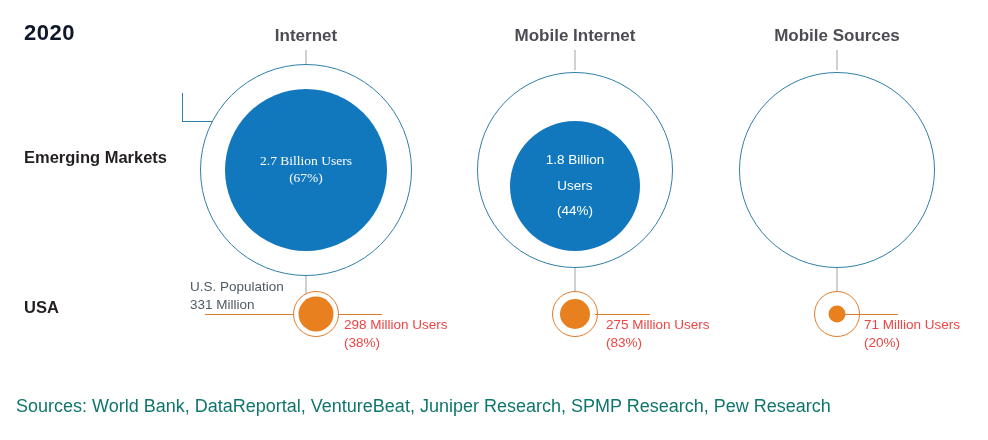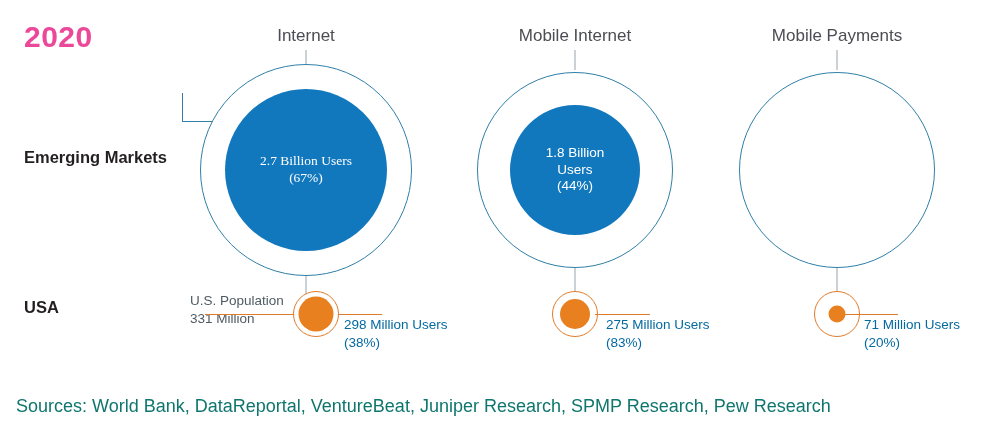--- a/index.html
+++ b/index.html
@@ -17,23 +17,23 @@
     height: 440px;
     background: #ffffff;
     overflow: hidden;
   }
 
   
   .year {
     position: absolute;
     left: 24px;
     top: 20px;
-    font-size: 30px;
+    font-size: 22px;
     font-weight: bold;
-    color: #ec4899;
+    color: #0f172a;
     letter-spacing: 0.5px;
     text-align: center;
   }
 
   
   .row-label {
     position: absolute;
     left: 24px;
     font-size: 16.5px;
     font-weight: bold;
@@ -42,21 +42,21 @@
   }
   .row-label.em  { top: 148px; }
   .row-label.usa { top: 298px; }
 
   
   .col-header {
     position: absolute;
     top: 26px;
     transform: translateX(-50%);
     font-size: 17px;
-    font-weight: normal;
+    font-weight: bold;
     color: #4c4c54;
     white-space: nowrap;
   }
   
   .header-tick {
     position: absolute;
     top: 50px;
     width: 1px;
     height: 20px;
     background: #9aa3ad;
@@ -135,39 +135,38 @@
   .usa-core {
     position: absolute;
     border-radius: 50%;
     transform: translate(-50%, -50%);
     background: #e8801f;
   }
   .usa-value {
     position: absolute;
     font-size: 13.5px;
     line-height: 1.35;
-    color: #0369a1;
+    color: #ef4444;
     white-space: nowrap;
   }
   .usa-leader {
     position: absolute;
     height: 1px;
     background: #e07b2a;
   }
 
   
   .us-pop-label {
     position: absolute;
     left: 190px;
     top: 278px;
     font-size: 13.5px;
     line-height: 1.35;
     color: #4f5b63;
     white-space: nowrap;
-    margin-top: 14px;
   }
   .us-pop-leader {
     position: absolute;
     left: 205px;
     top: 314px;
     width: 88px;
     height: 1px;
     background: #e07b2a;
   }
 
@@ -190,34 +189,34 @@
 
   <div class="row-label em">Emerging Markets</div>
   <div class="row-label usa">USA</div>
 
   <div class="col-header" style="left:306px;">Internet</div>
   <div class="header-tick" style="left:306px;"></div>
 
   <div class="col-header" style="left:575px;">Mobile Internet</div>
   <div class="header-tick" style="left:575px;"></div>
 
-  <div class="col-header" style="left:837px;">Mobile Payments</div>
+  <div class="col-header" style="left:837px;">Mobile Sources</div>
   <div class="header-tick" style="left:837px;"></div>
 
   <div class="em-pop-leader-v"></div>
   <div class="em-pop-leader-h"></div>
 
   <div class="em-ring" style="left:306px; top:170px; width:212px; height:212px;"></div>
   <div class="em-core" style="left:306px; top:170px; width:162px; height:162px; background:#1278be;font-family:Liberation Serif, serif;">
     <span>2.7 Billion Users</span>
     <span class="pct">(67%)</span>
   </div>
 
   <div class="em-ring" style="left:575px; top:170px; width:196px; height:196px;"></div>
-  <div class="em-core" style="left:575px; top:170px; width:130px; height:130px; background:#1278be;">
+  <div class="em-core" style="left:575px; top:186px; width:130px; height:130px; background:#1278be;gap:9px;">
     <span>1.8 Billion</span>
     <span>Users</span>
     <span class="pct">(44%)</span>
   </div>
 
   <div class="em-ring" style="left:837px; top:170px; width:196px; height:196px;"></div>
 
   <div class="col-connector" style="left:306px; top:276px; height:33px;"></div>
   <div class="col-connector" style="left:575px; top:268px; height:41px;"></div>
   <div class="col-connector" style="left:837px; top:268px; height:41px;"></div>

